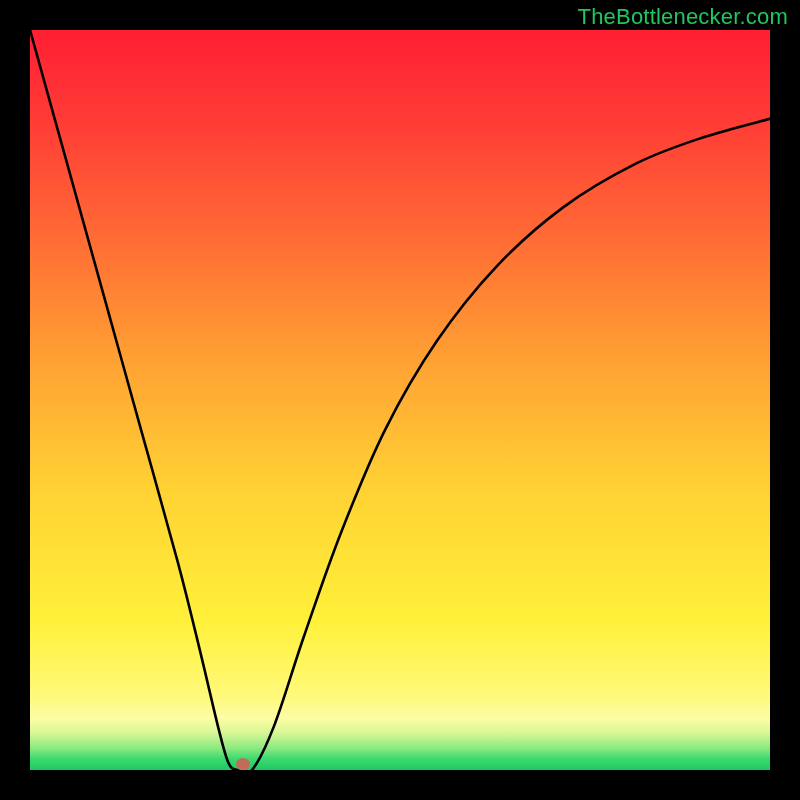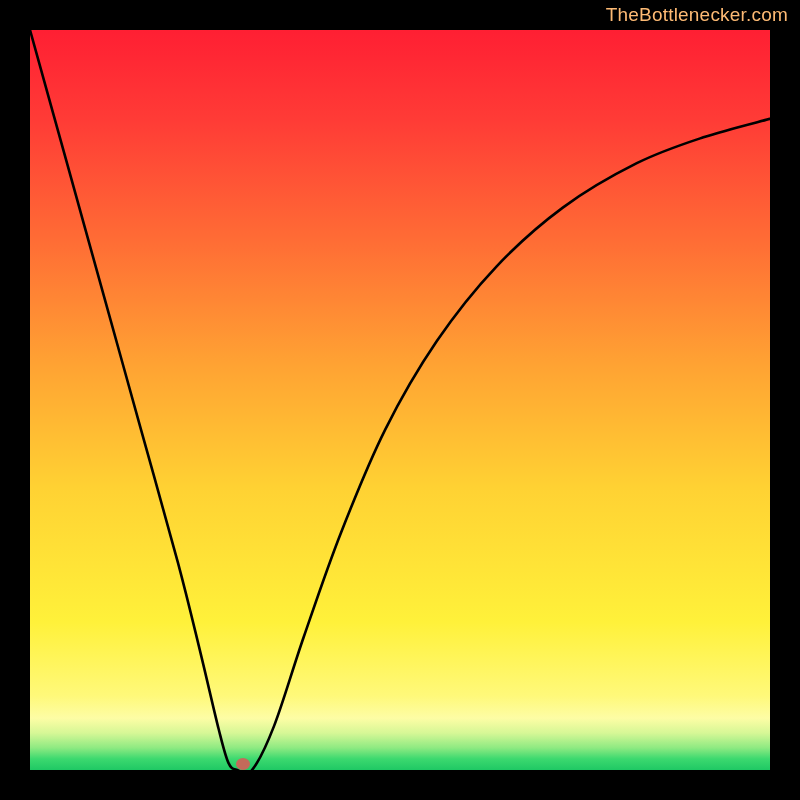--- a/index.html
+++ b/index.html
@@ -43,22 +43,22 @@
       #d6f796 95%,
       #8eea82 97%,
       #3cd96f 98.5%,
       #1fc864 100%
     );
   }
   .attrib {
     position: absolute;
     top: 4px;
     right: 12px;
-    color: #fdba74;
-    font-size: 19px;
+    color: #22c55e;
+    font-size: 22px;
     letter-spacing: 0.2px;
     user-select: none;
   }
   svg.curve {
     position: absolute;
     inset: 0;
     width: 100%;
     height: 100%;
   }
   .dot {

